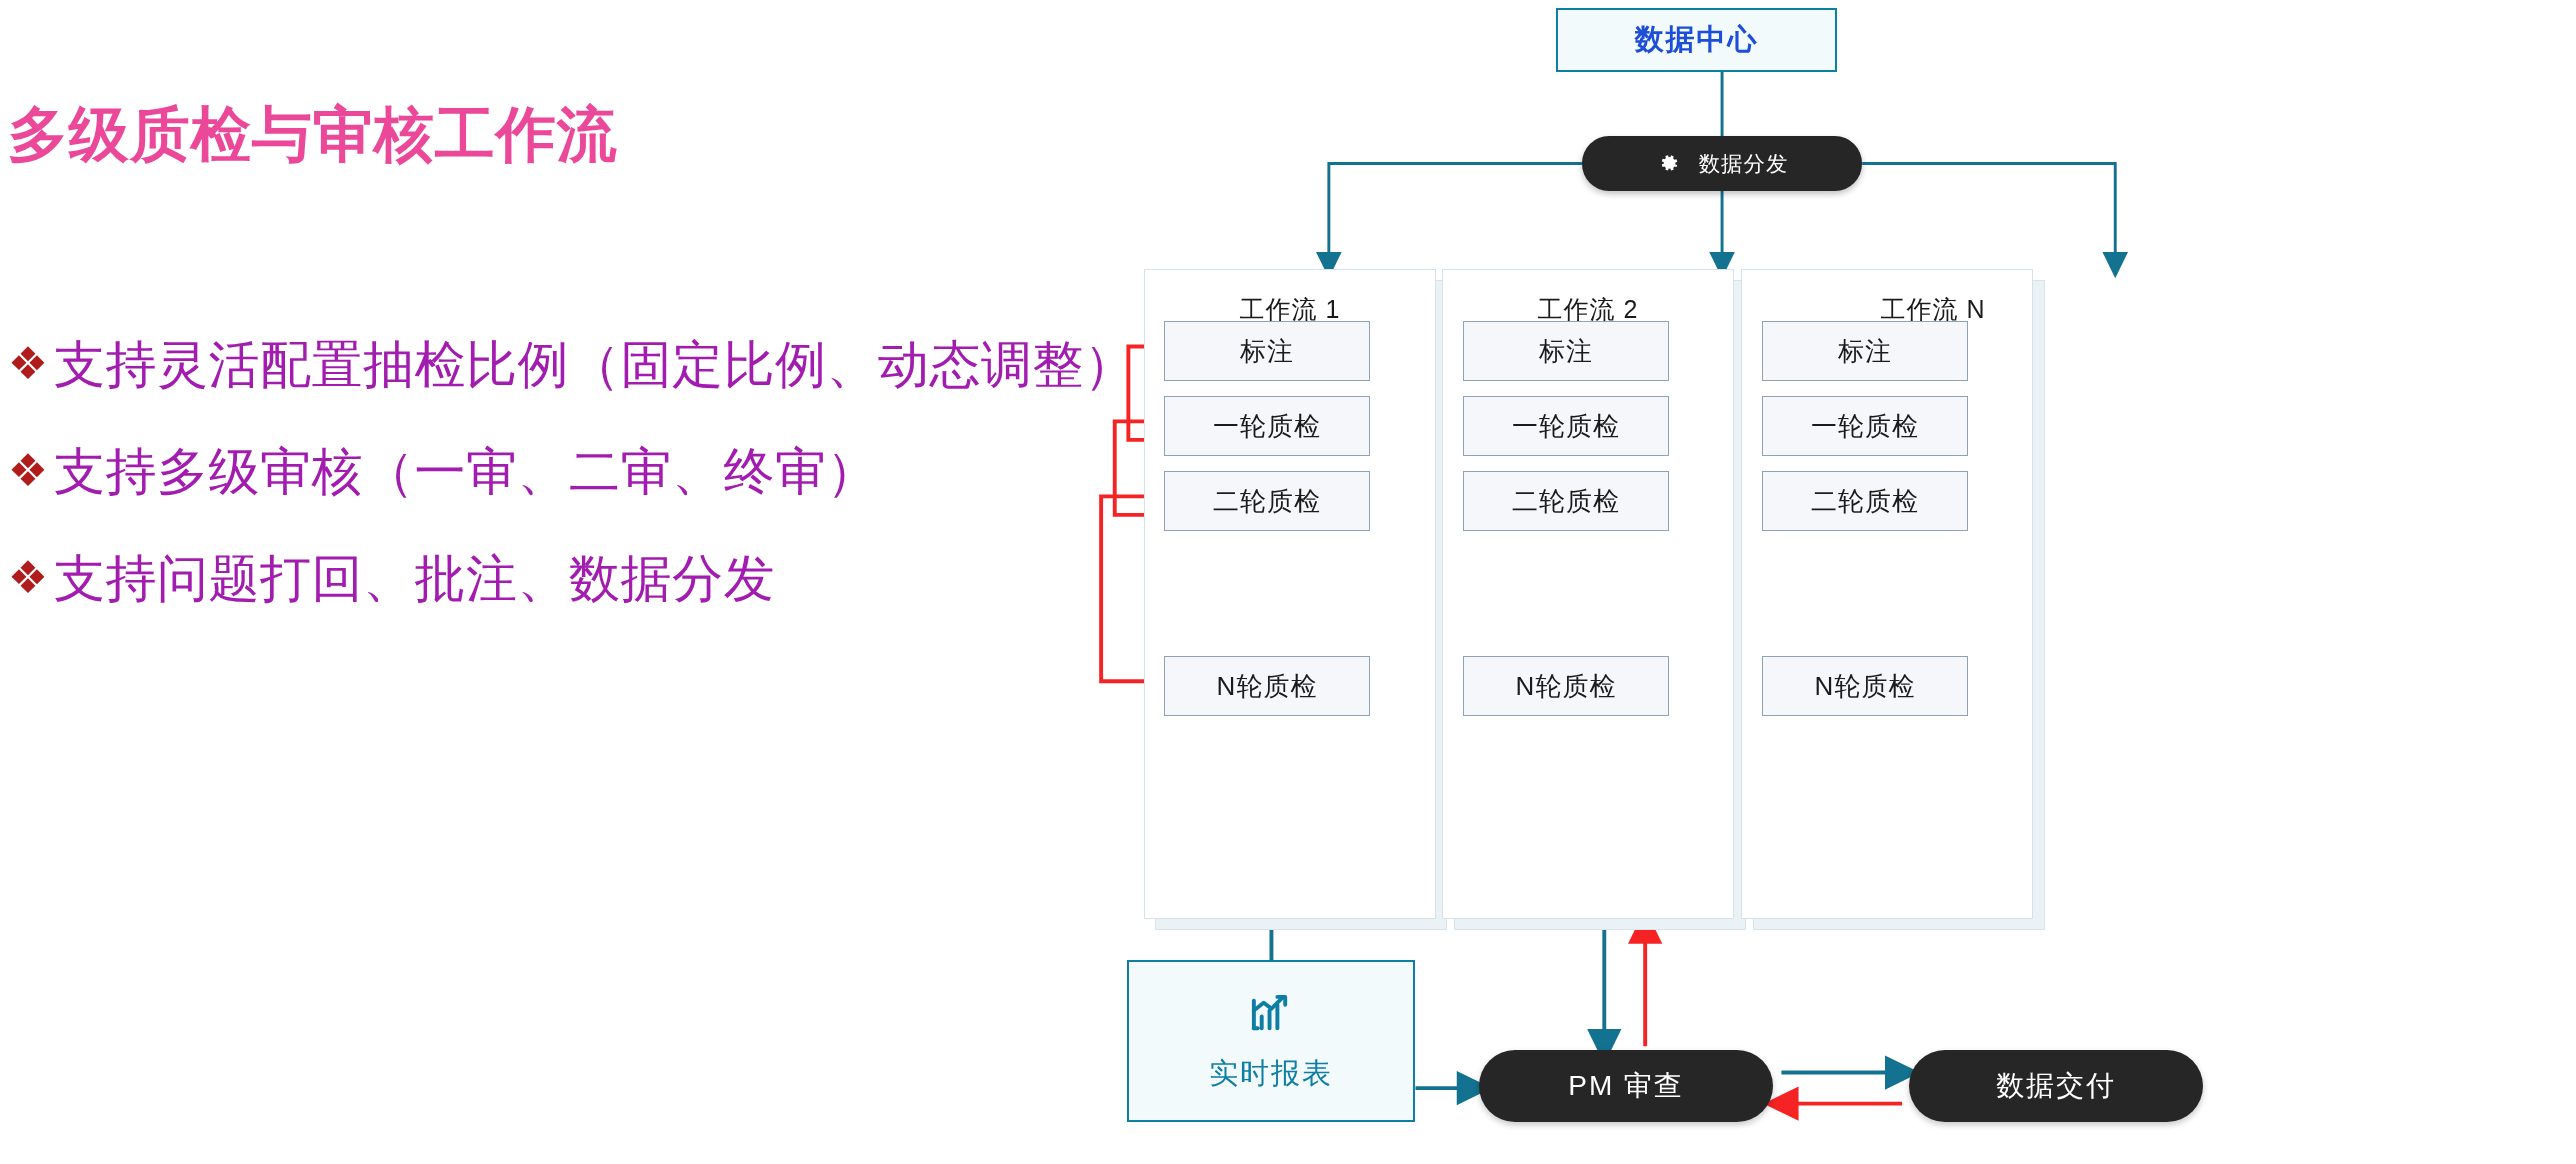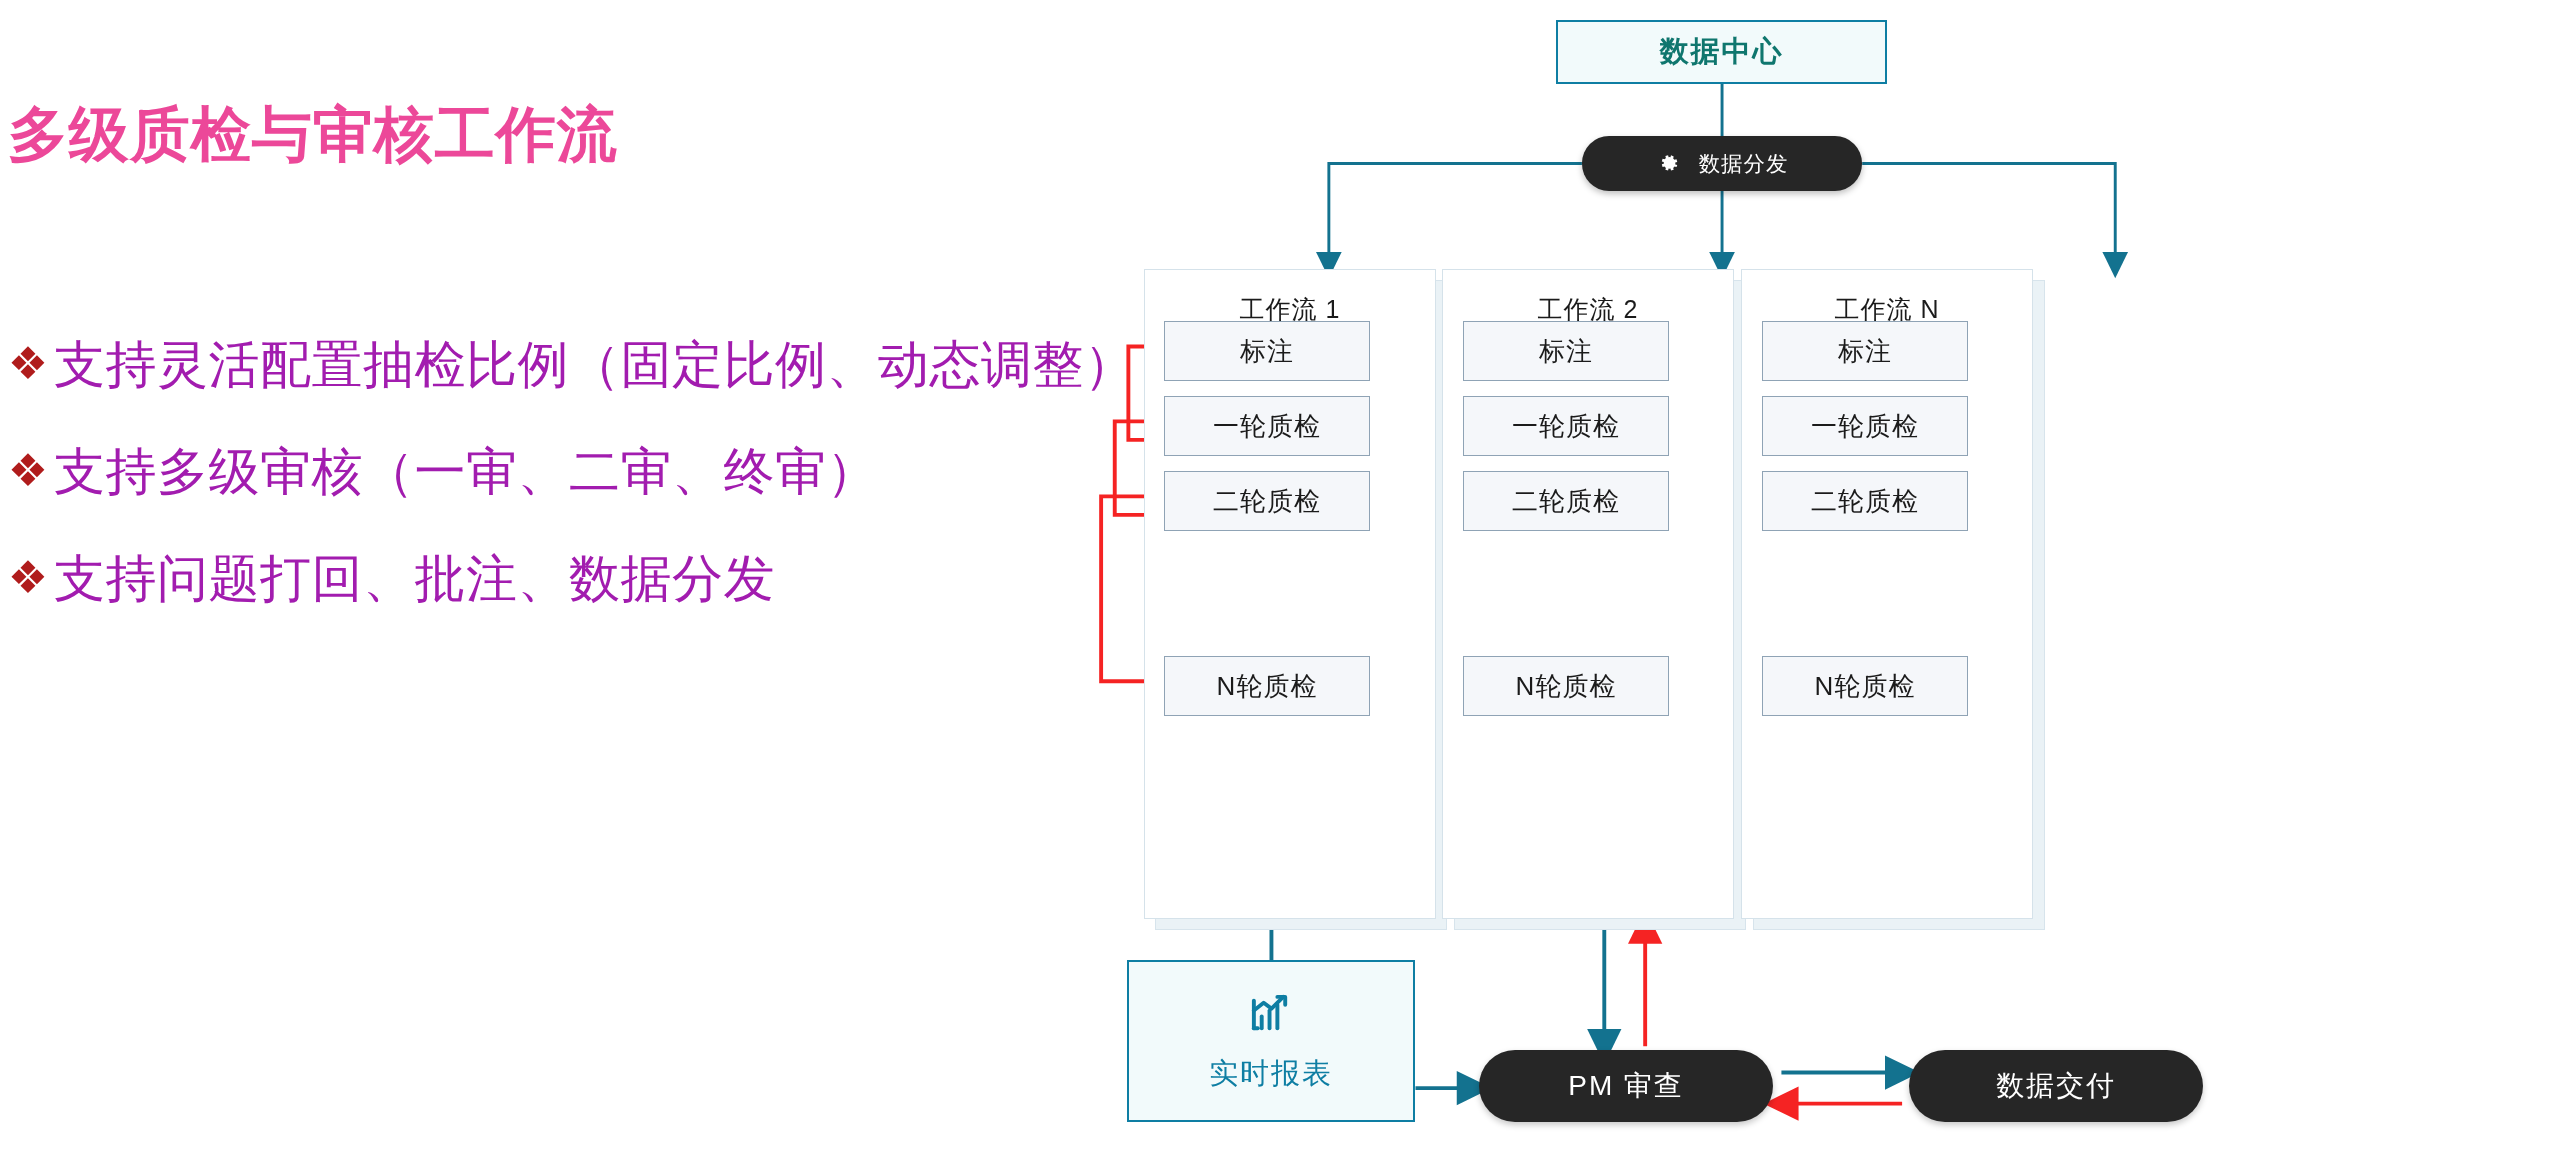--- a/index.html
+++ b/index.html
@@ -25,26 +25,25 @@
   }
   .bullet-text{font-size:51px;color:#a21caf;letter-spacing:0.5px;}
 
   
   #diagram{position:absolute;left:1090px;top:0;width:1486px;height:1164px;}
   svg.layer{position:absolute;left:0;top:0;width:1486px;height:1164px;overflow:visible;}
   .nodes{position:absolute;left:0;top:0;width:1486px;height:1164px;}
 
   
   #data-center{
-    position:absolute;left:466px;top:7.8px;width:331px;height:64px;
+    position:absolute;left:466px;top:7.8px;width:281px;height:64px;
     background:#f2fafb;border:2.9px solid #0e7ea3;
     display:flex;align-items:center;justify-content:center;
-    color:#0f766e;font-size:29px;font-weight:bold;letter-spacing:1.9px;
+    color:#1d4ed8;font-size:29px;font-weight:bold;letter-spacing:1.9px;
     box-sizing:border-box;
-    margin-top:12px;
   }
   
   #data-dispatch{
     position:absolute;left:492px;top:136px;width:280px;height:55px;
     background:#262626;border-radius:27px;
     display:flex;align-items:center;justify-content:center;gap:18px;
     color:#ffffff;font-size:21.4px;letter-spacing:1px;
     box-shadow:0 2.9px 6.8px rgba(0,0,0,.25);
   }
   #data-dispatch .gear{display:block;width:25px;height:25px;}
@@ -215,21 +214,21 @@
         <span>一轮质检</span>
         </div>
       <div class="step-box" style="left:373px;top:471px;width:206px;height:60px;">
         <span>二轮质检</span>
         </div>
       <div class="step-box" style="left:373px;top:656px;width:206px;height:60px;">
         <span>N轮质检</span>
         </div>
 
       <div class="wf-shadow" style="left:663px;top:280px;width:292px;height:650px;"></div>
-      <div class="wf-card" style="left:651px;top:269px;width:292px;height:650px;">
+      <div class="wf-card" style="left:651px;top:269px;width:292px;height:650px;padding-left:46px;">
         <div class="wf-title">工作流 N</div>
       </div>
       <div class="step-box" style="left:672px;top:321px;width:206px;height:60px;">
         <span>标注</span>
         </div>
       <div class="step-box" style="left:672px;top:396px;width:206px;height:60px;">
         <span>一轮质检</span>
         </div>
       <div class="step-box" style="left:672px;top:471px;width:206px;height:60px;">
         <span>二轮质检</span>

